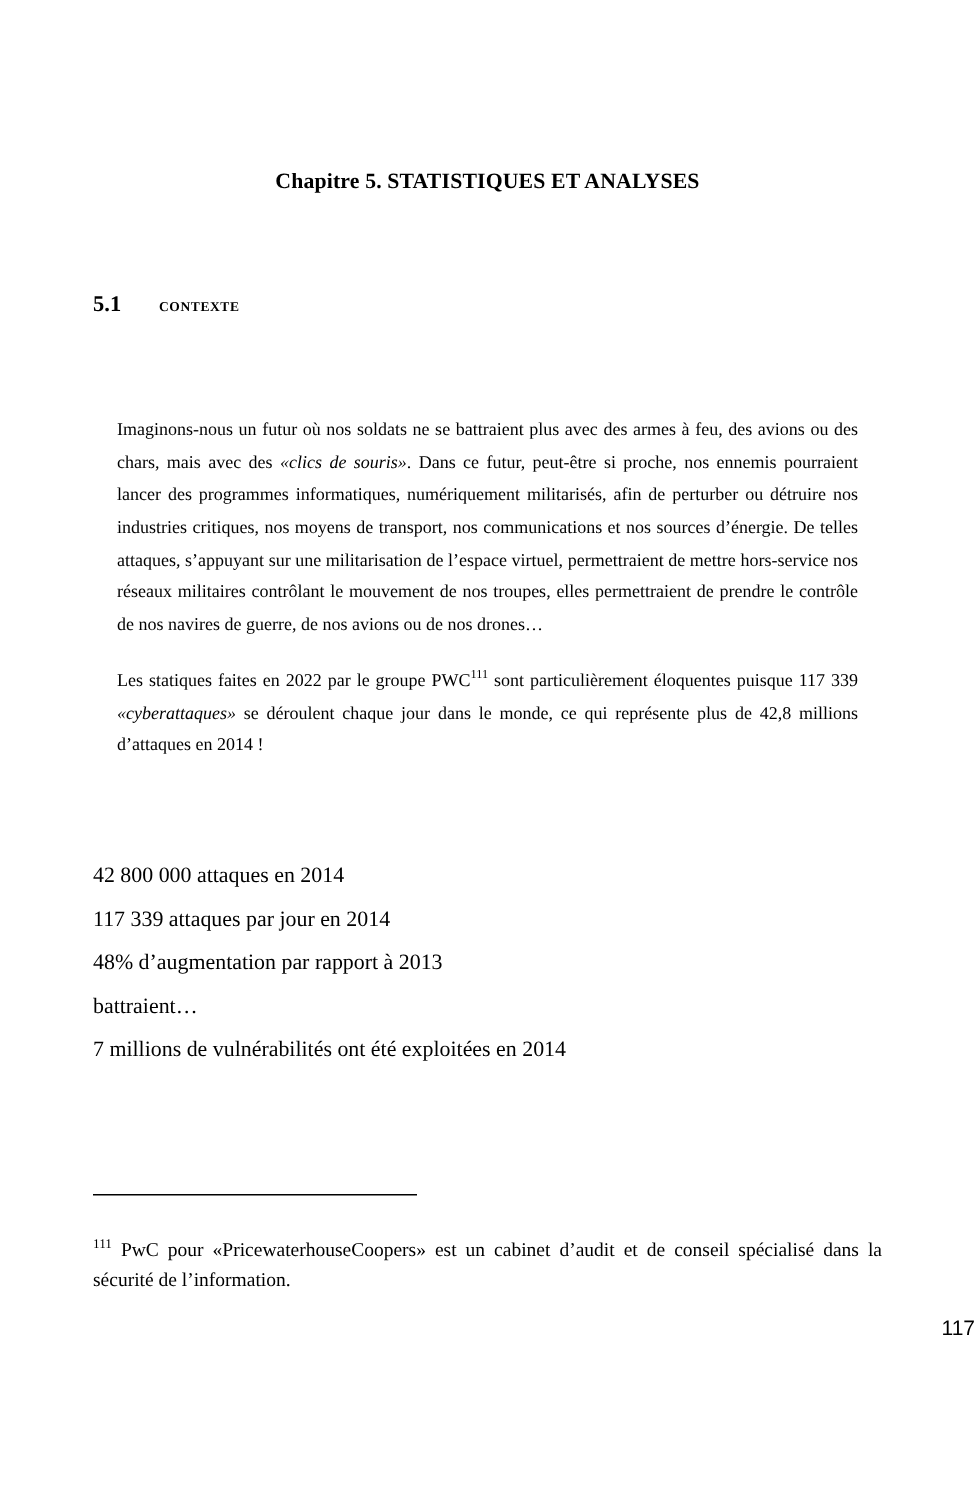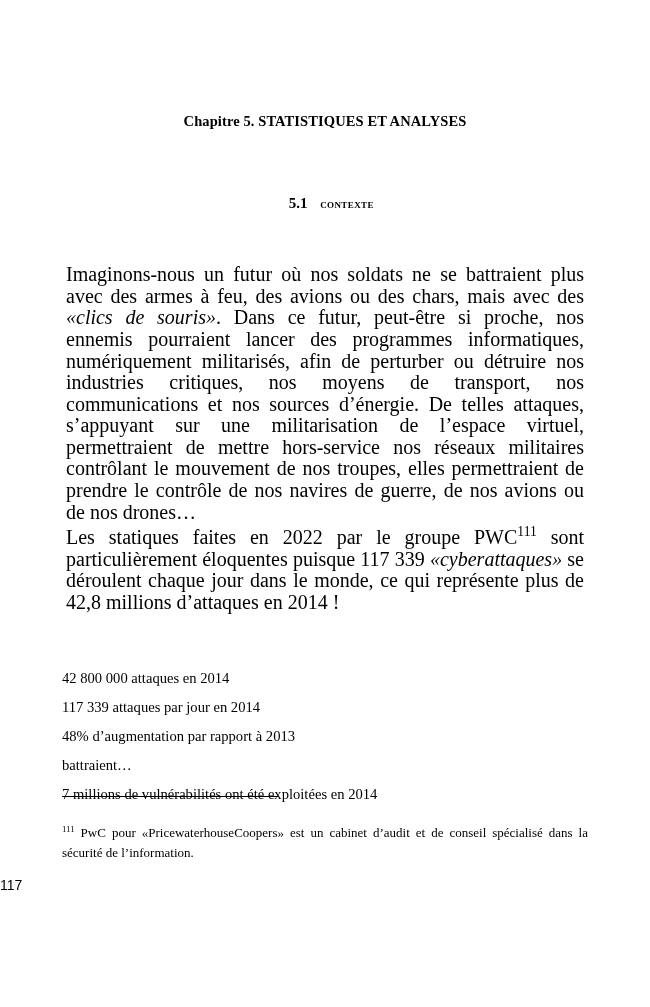--- a/index.html
+++ b/index.html
@@ -38,21 +38,20 @@
   }
 
   
   .section-heading {
     margin: 0;
     padding-top: 64px;
     font-size: 15px;
     font-weight: bold;
     line-height: 1.2;
     white-space: nowrap;
-    text-align: center;
   }
   .section-number {
     display: inline-block;
     width: 44px;
     font-weight: bold;
     font-size: 15px;
   }
   .section-title-text {
     font-weight: bold;
     font-size: 12.4px;
@@ -62,24 +61,24 @@
   }
   .section-title-text::first-letter {
     font-size: 15px;
   }
 
   
   .body-block {
     padding-top: 48px;
   }
   p.body-par {
-    margin: 4px;
+    margin: 16px;
     text-align: justify;
     text-justify: inter-word;
-    font-size: 20px;
+    font-size: 12px;
     line-height: 21.6px;
     hyphens: none;
   }
   .italic { font-style: italic; }
   sup.fn-ref {
     font-size: 0.68em;
     vertical-align: super;
     line-height: 0;
   }
 
@@ -122,24 +121,25 @@
     vertical-align: super;
     line-height: 0;
   }
 
   
   .page-number {
     position: absolute;
     left: 0;
     right: 0;
     top: 876px;
-    text-align: left;
+    text-align: right;
     font-family: "Liberation Sans", "DejaVu Sans", sans-serif;
     font-size: 14px;
     line-height: 18px;
+    padding-left: 32px;
   }
 </style>
 </head>
 <body>
 
 <div class="page">
 
   <div class="content">
 
     <h1 class="chapter-title">Chapitre 5. STATISTIQUES ET ANALYSES</h1>

